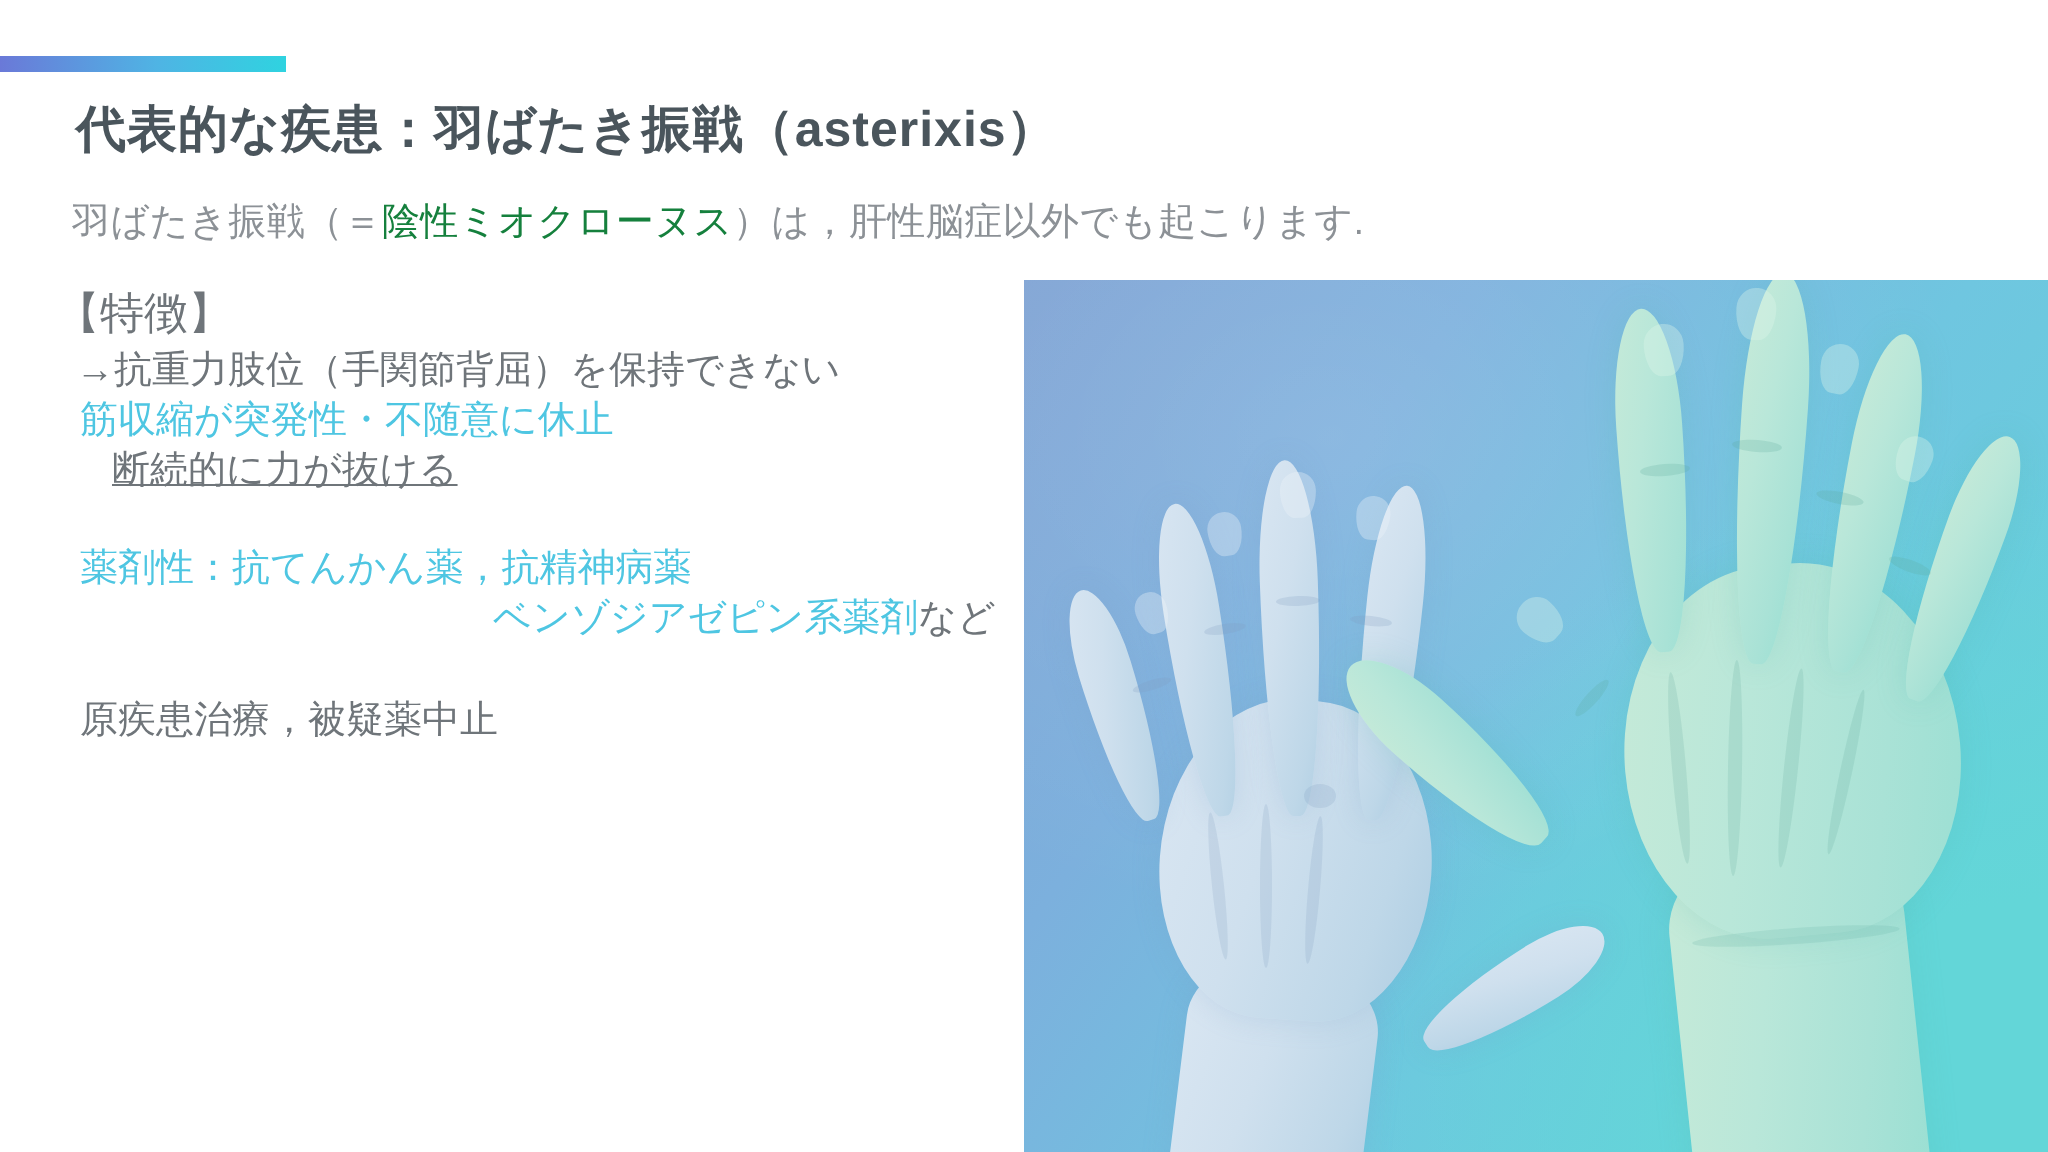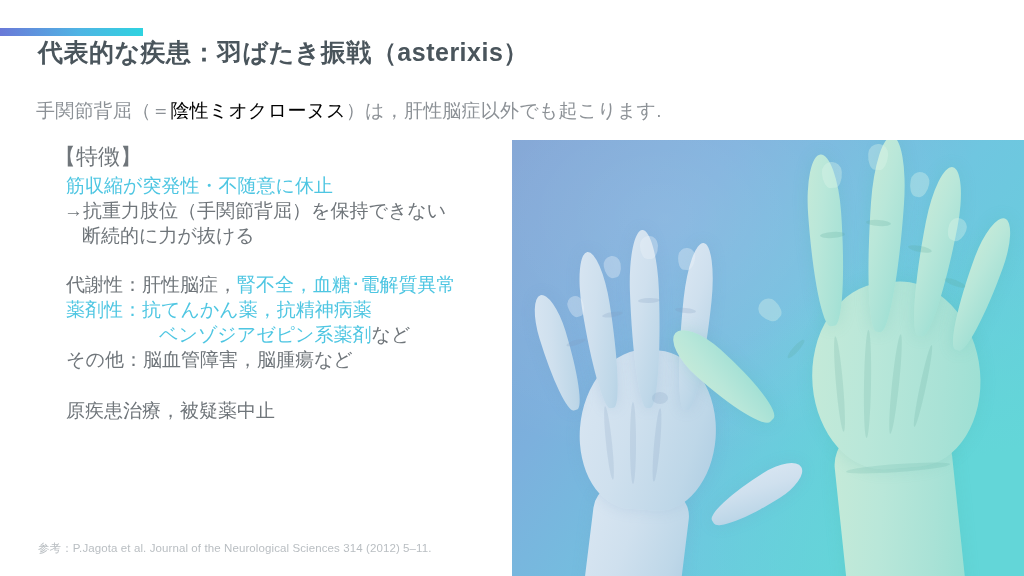--- a/index.html
+++ b/index.html
@@ -12,43 +12,43 @@
   .slide{position:absolute;inset:0;background:#fff;}
 
   
   .accent-bar{
     position:absolute;left:0;top:28px;width:143px;height:8px;
     background:linear-gradient(90deg,#6a79d8 0%,#4fb4e4 55%,#2fd3e0 100%);
   }
 
   
   .title{
-    position:absolute;left:38px;top:36px;
+    position:absolute;left:38px;top:48px;
     font-size:25px;font-weight:bold;color:#4a555c;
     letter-spacing:.5px;white-space:nowrap;
   }
   .subtitle{
     position:absolute;left:36px;top:98px;
     font-size:19px;color:#8c9196;white-space:nowrap;letter-spacing:.2px;
   }
-  .subtitle .cy{color:#000000;}
+  .subtitle .cy{color:#15803d;}
 
   
-  .body-col{position:absolute;left:54px;top:143px;width:470px;}
+  .body-col{position:absolute;left:28px;top:143px;width:470px;}
   .sec-head{
     font-size:22px;color:#6f757a;margin:0 0 2px 0;line-height:1.25;
   }
   .line{
     font-size:19px;color:#6f757a;line-height:1.32;white-space:nowrap;
   }
   .line.cy, .cy{color:#4ec6e2;}
   .ind1{padding-left:12px;}
   .ind2{padding-left:10px;}
-  .ind3{padding-left:28px;}
-  .ind4{padding-left:105px;}
+  .ind3{padding-left:28px;text-decoration:underline;}
+  .ind4{padding-left:105px;text-align:right;}
   .gap-md{height:24px;}
   .gap-lg{height:26px;}
 
   
   .ref{
     position:absolute;left:38px;top:541px;
     font-size:11.5px;color:#b9bec2;white-space:nowrap;letter-spacing:.1px;
   }
 
   
@@ -103,42 +103,39 @@
 </style>
 </head>
 <body>
 
 <div class="slide">
 
   <div class="accent-bar"></div>
 
   <div class="title">代表的な疾患：羽ばたき振戦（asterixis）</div>
 
-  <div class="subtitle"><span>手関節背屈（＝</span><span class="cy">陰性ミオクローヌス</span><span>）は，肝性脳症以外でも起こります.</span></div>
+  <div class="subtitle"><span>羽ばたき振戦（＝</span><span class="cy">陰性ミオクローヌス</span><span>）は，肝性脳症以外でも起こります.</span></div>
 
   <div class="body-col">
 
     <div class="sec-head">【特徴】</div>
+    <div class="line ind2">→抗重力肢位（手関節背屈）を保持できない</div>
     <div class="line cy ind1">筋収縮が突発性・不随意に休止</div>
-    <div class="line ind2">→抗重力肢位（手関節背屈）を保持できない</div>
     <div class="line ind3">断続的に力が抜ける</div>
 
     <div class="gap-md"></div>
 
-    <div class="line ind1"><span>代謝性：</span><span>肝性脳症，</span><span class="cy">腎不全，血糖･電解質異常</span></div>
     <div class="line cy ind1">薬剤性：抗てんかん薬，抗精神病薬</div>
     <div class="line ind4"><span class="cy">ベンゾジアゼピン系薬剤</span><span>など</span></div>
-    <div class="line ind1">その他：脳血管障害，脳腫瘍など</div>
 
     <div class="gap-lg"></div>
 
     <div class="line ind1">原疾患治療，被疑薬中止</div>
   </div>
 
-  <div class="ref">参考：P.Jagota et al. Journal of the Neurological Sciences 314 (2012) 5–11.</div>
 
   <div class="photo">
     <div class="photo-bg"></div>
 
     <div class="hand" id="hand-left" style="left:-10px;top:40px;width:300px;height:400px;">
 
       <div class="forearm" style="left:86px;top:300px;width:96px;height:150px;transform:rotate(7deg);"></div>
 
       <div class="palm" style="left:78px;top:170px;width:136px;height:160px;transform:rotate(4deg);"></div>
 

